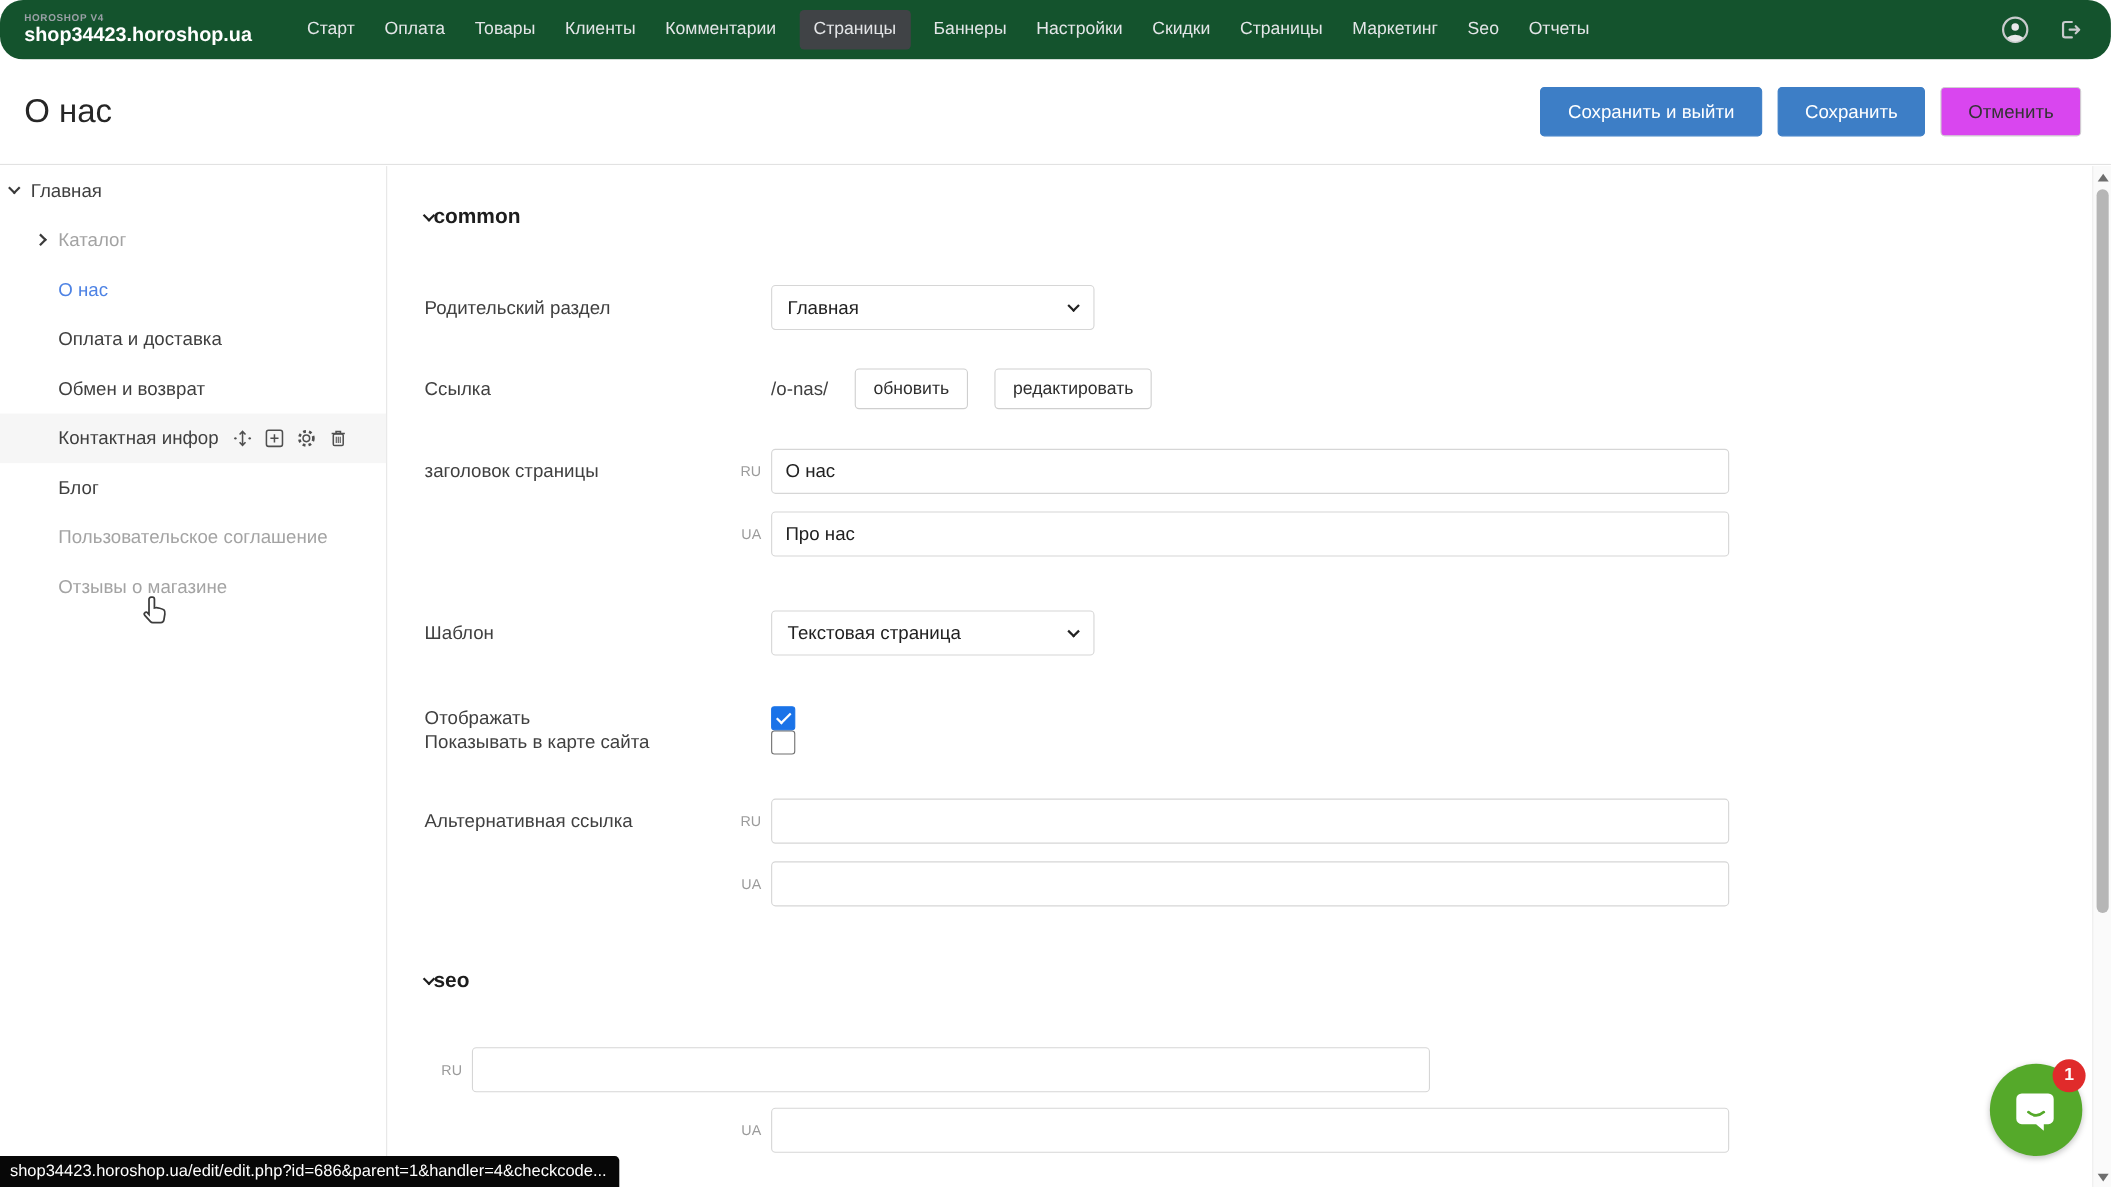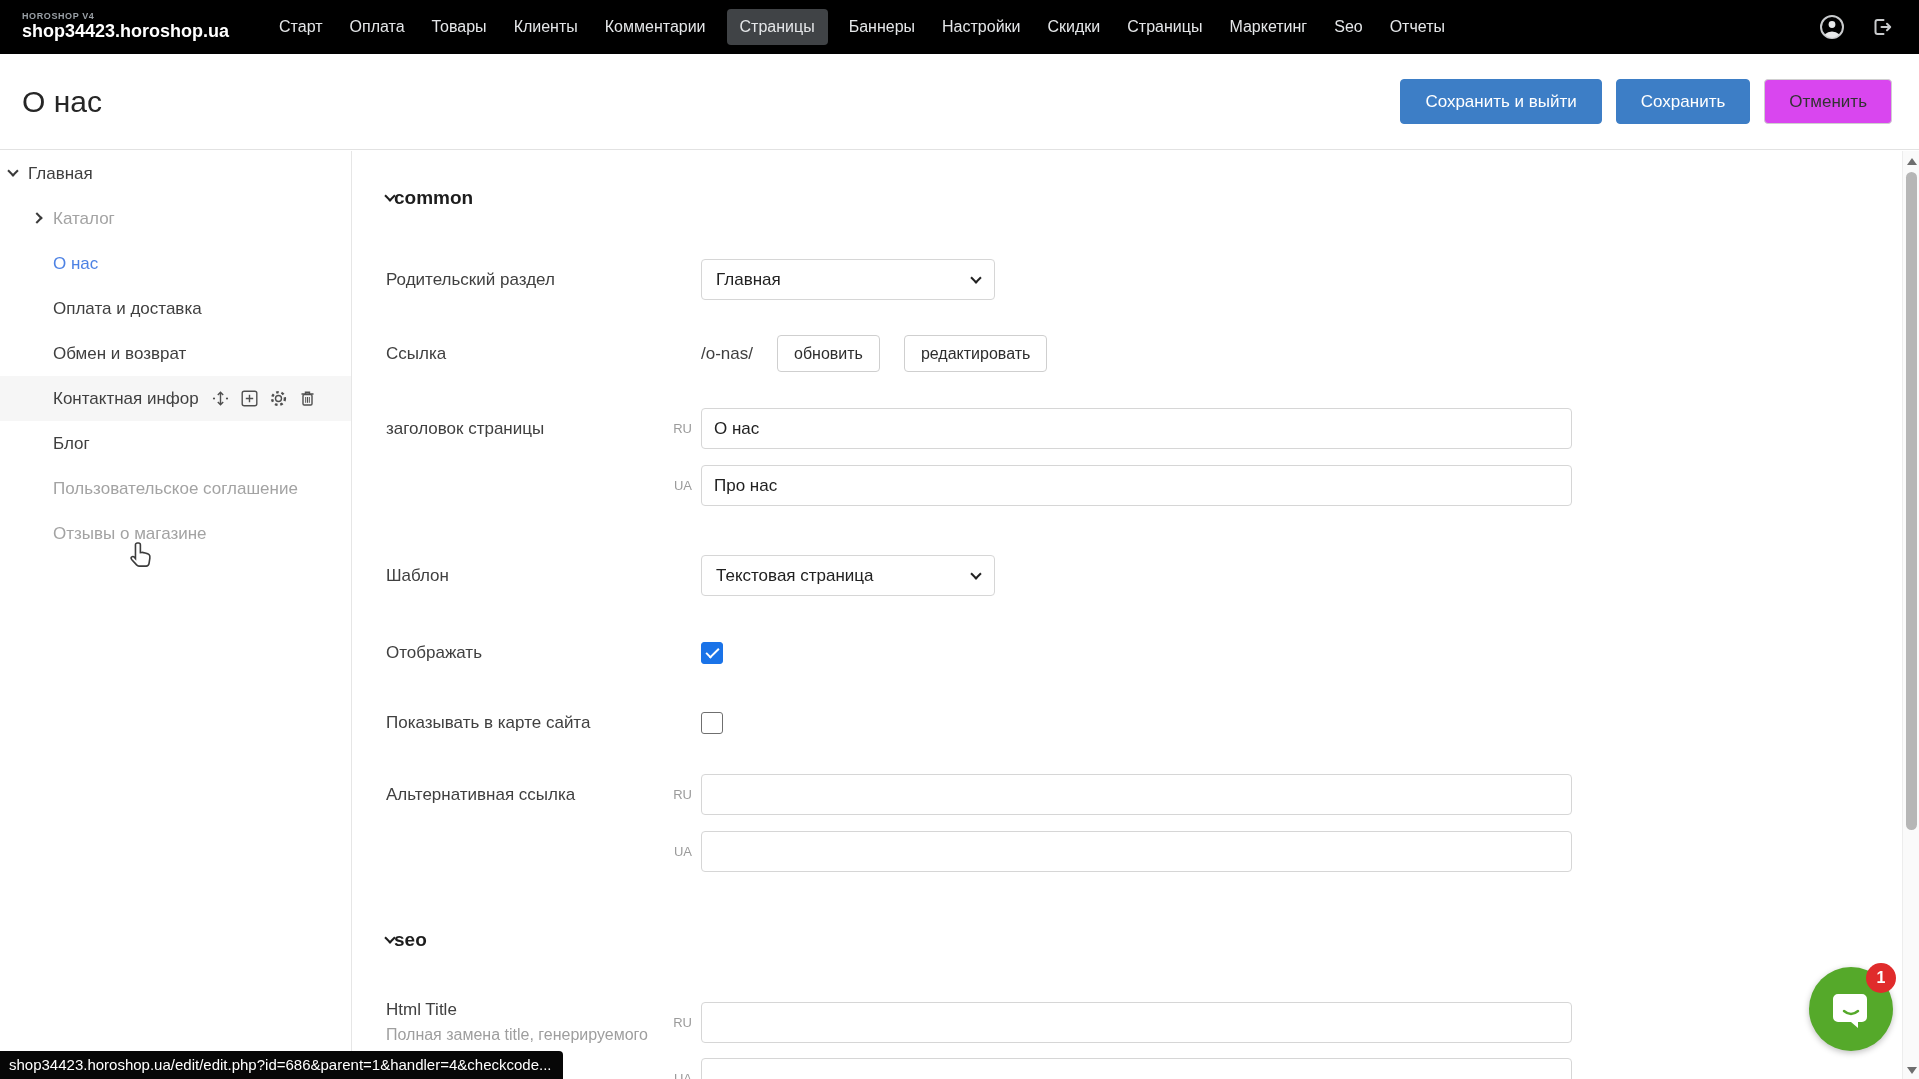--- a/index.html
+++ b/index.html
@@ -1,22 +1,22 @@
 <!DOCTYPE html>
 <html><head>
 <meta charset="utf-8">
 <style>
   * { margin:0; padding:0; box-sizing:border-box; }
   html,body { width:1919px; height:1079px; overflow:hidden; background:#fff;
     font-family:"Liberation Sans","DejaVu Sans",sans-serif; }
   .stage { position:absolute; inset:0; width:1919px; height:1079px; background:#fff; overflow:hidden; }
 
   
-  .navbar { position:absolute; left:0; top:0; width:1919px; height:54px; background:#000000;
-    display:flex; align-items:center; }
+  .navbar { position:absolute; left:0; top:0; width:1919px; height:54px; background:#14532d;
+    display:flex; align-items:center;border-radius:21px; }
   .logo-block { margin-left:22px; line-height:1.1; cursor:pointer; }
   .logo-small { font-size:9px; letter-spacing:.6px; color:#9aa0a6; font-weight:bold; }
   .logo-main { font-size:18px; font-weight:bold; color:#fff; }
   .nav-menu { display:flex; align-items:center; gap:15px; margin-left:44px; }
   .nav-item { color:#e4e6e8; font-size:16px; padding:9px 6px; cursor:pointer; white-space:nowrap; }
   .nav-item.active { background:#404346; border-radius:4px; padding:9px 13px; }
   .nav-right { margin-left:auto; margin-right:24px; display:flex; align-items:center; gap:24px; }
   .nav-ico { width:26px; height:26px; cursor:pointer; display:block; }
 
   
@@ -68,21 +68,21 @@
   .btn-small { height:37px; padding:0 16px; background:#fff; border:1px solid #cfcfcf; border-radius:4px;
     font-size:16px; color:#2e2e2e; display:flex; align-items:center; cursor:pointer; }
   .cb { width:22px; height:22px; border:1.5px solid #6f6f6f; border-radius:3px; background:#fff;
     cursor:pointer; position:relative; }
   .cb.checked { background:#1a73e8; border-color:#1a73e8; }
   .cb.checked::after { content:""; position:absolute; left:4px; top:5px; width:11px; height:5px;
     border-left:2.5px solid #fff; border-bottom:2.5px solid #fff; transform:rotate(-45deg); }
   .label-stack .hint { font-size:16px; color:#9e9e9e; margin-top:6px; white-space:nowrap;
     overflow:hidden; width:272px; }
   .mt36{margin-top:36px}.mt50{margin-top:50px}.mt35{margin-top:35px}.mt16{margin-top:16px}
-  .mt49{margin-top:49px}.mt46{margin-top:46px}.mt48{margin-top:48px}.mt40{margin-top:40px}
+  .mt49{margin-top:49px}.mt46{margin-top:46px}.mt48{}.mt40{margin-top:40px}
   .mt57{margin-top:57px}.mt14{margin-top:14px}
 
   
   .scrollbar { position:absolute; right:0; top:151px; width:17px; height:928px; background:#fafafa;
     border-left:1px solid #ededed; }
   .sb-arrow-up { position:absolute; top:7px; left:4px; width:0; height:0;
     border-left:5px solid transparent; border-right:5px solid transparent; border-bottom:7px solid #6e6e6e; cursor:pointer; }
   .sb-arrow-down { position:absolute; bottom:5px; left:4px; width:0; height:0;
     border-left:5px solid transparent; border-right:5px solid transparent; border-top:7px solid #6e6e6e; cursor:pointer; }
   .sb-thumb { position:absolute; top:21px; left:3px; width:11px; height:658px; background:#b6b6b6;
@@ -272,24 +272,20 @@
       <div class="lang-col">UA</div>
       <input class="text-input" value="" style="">
     </div>
 
     <div class="section-head mt57">
       <span class="chev"></span>
       <span>seo</span>
     </div>
 
     <div class="form-row mt49">
-      <div class="f-label label-stack">
-        <div>Html Title</div>
-        <div class="hint">Полная замена title, генерируемого</div>
-      </div>
       <div class="lang-col">RU</div>
       <input class="text-input" value="" style="">
     </div>
     <div class="form-row mt14">
       <div class="f-label"></div>
       <div class="lang-col">UA</div>
       <input class="text-input" value="" style="">
     </div>
 
   </div>

